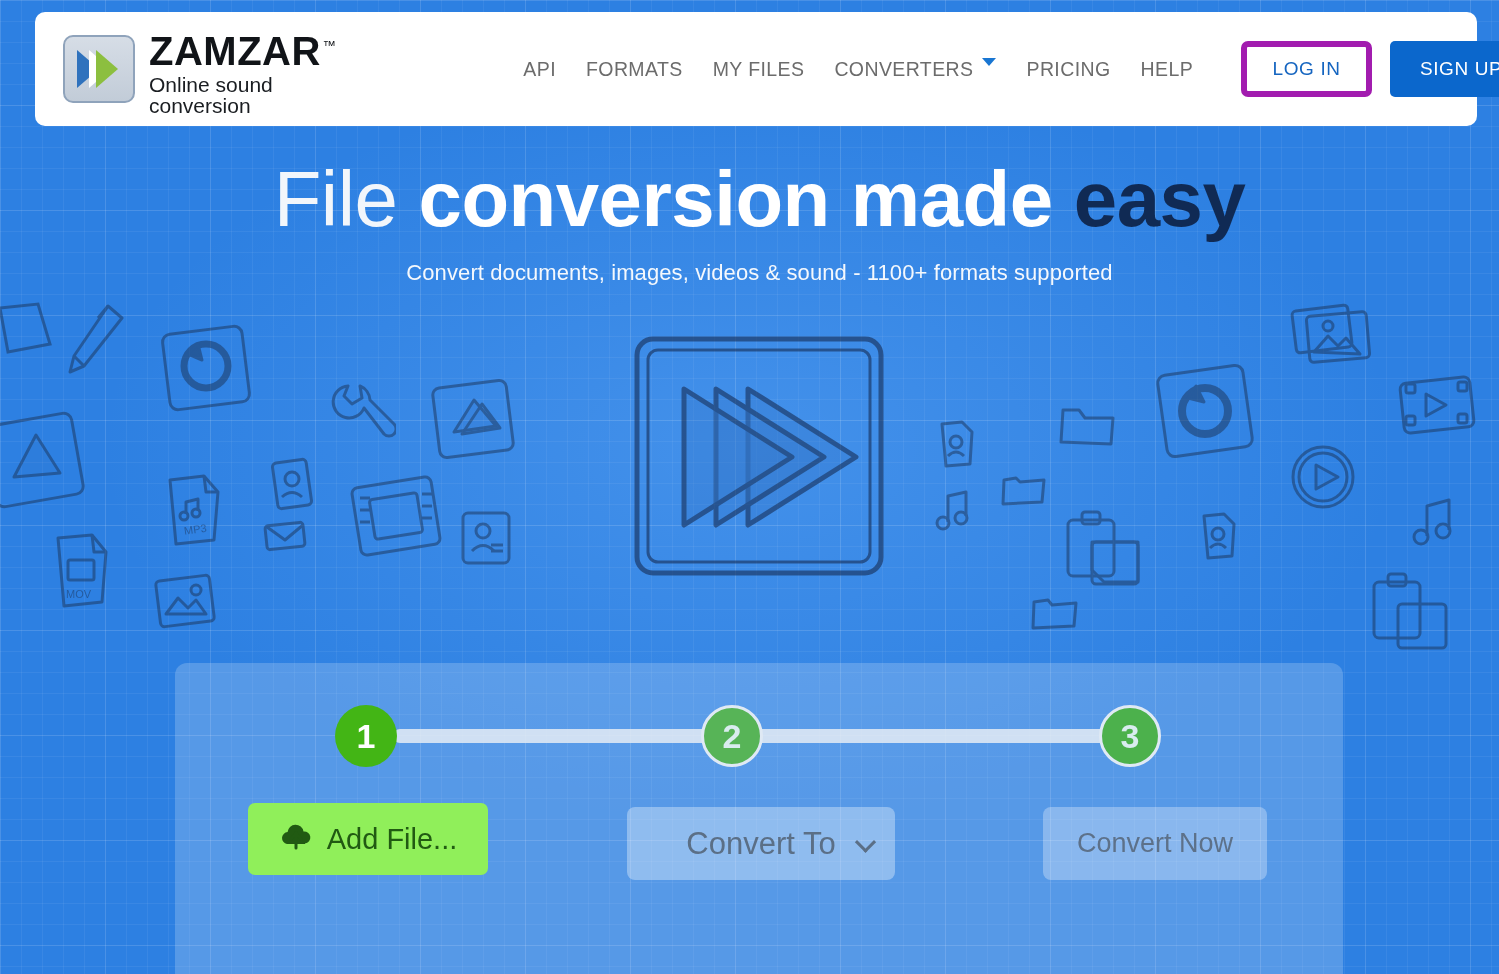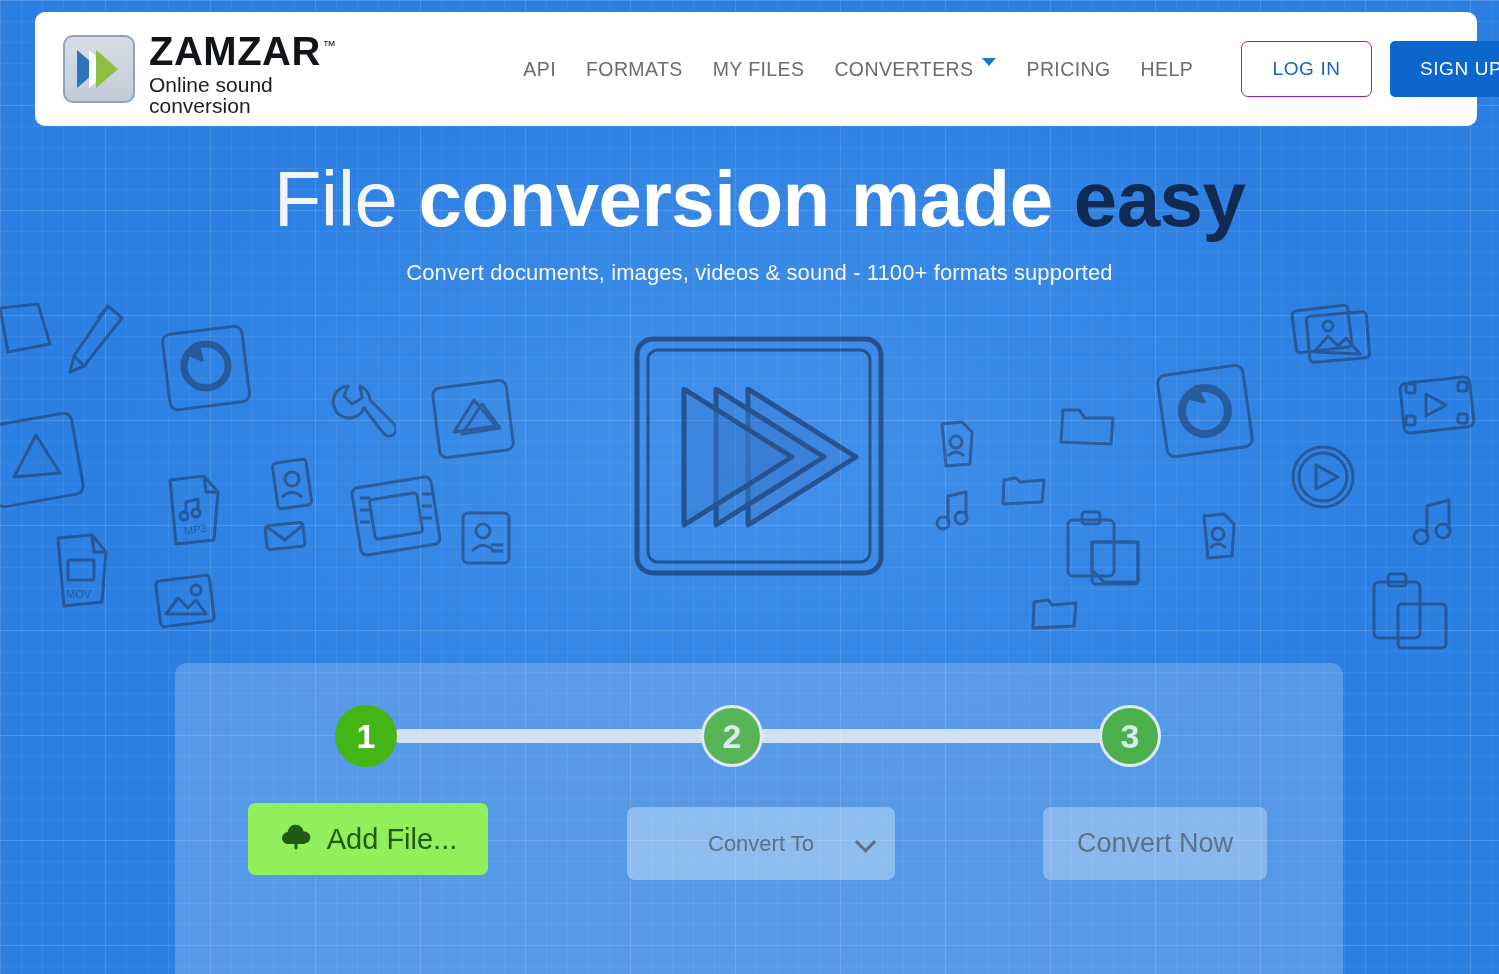--- a/index.html
+++ b/index.html
@@ -85,21 +85,21 @@
     border-top: 8px solid #1976d2;
     display: inline-block;
   }
 
   .auth {
     display: flex; align-items: center; gap: 18px;
     margin-left: 33px;
   }
   .btn-login {
     width: 131px; height: 56px;
-    border: 1px solid #a21caf;
+    border: 6px solid #a21caf;
     border-radius: 7px;
     background: #fff;
     color: #1565c0;
     font-size: 19px; letter-spacing: 0.6px;
     display: flex; align-items: center; justify-content: center;
     cursor: pointer;
   }
   .btn-signup {
     width: 142px; height: 56px;
     border: none;
@@ -187,21 +187,21 @@
     font-size: 29px;
     display: flex; align-items: center; justify-content: center; gap: 14px;
     cursor: pointer;
   }
   .select-convertto {
     position: absolute; left: 452px; top: 4px;
     width: 268px; height: 73px;
     background: rgba(255,255,255,0.34);
     border: none; border-radius: 8px;
     color: #5b6f86;
-    font-size: 22px;
+    font-size: 31px;
     display: flex; align-items: center; justify-content: center;
     position: absolute;
     cursor: pointer;
   }
   .select-caret {
     position: absolute; right: 22px; top: 50%;
     transform: translateY(-50%);
     width: 15px; height: 15px;
     border-right: 3px solid #5b6f86;
     border-bottom: 3px solid #5b6f86;

